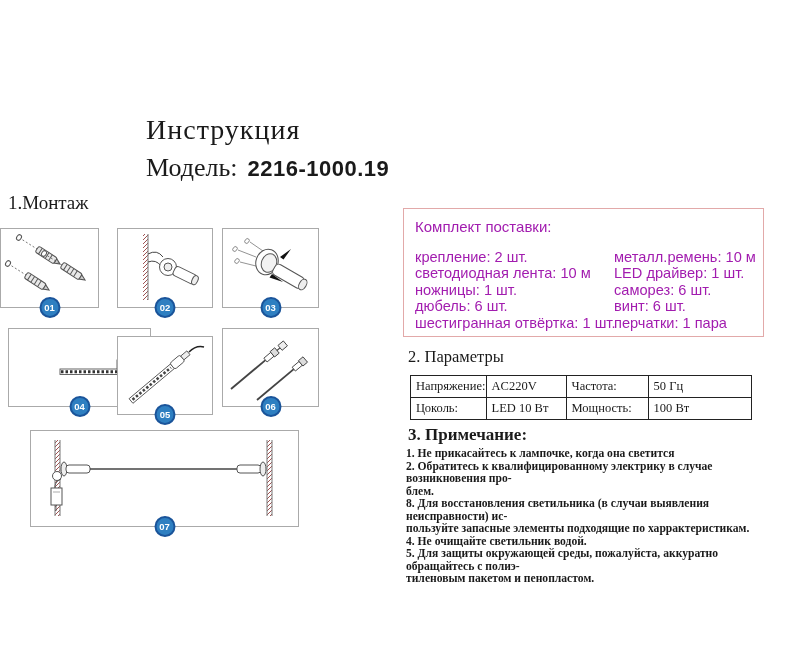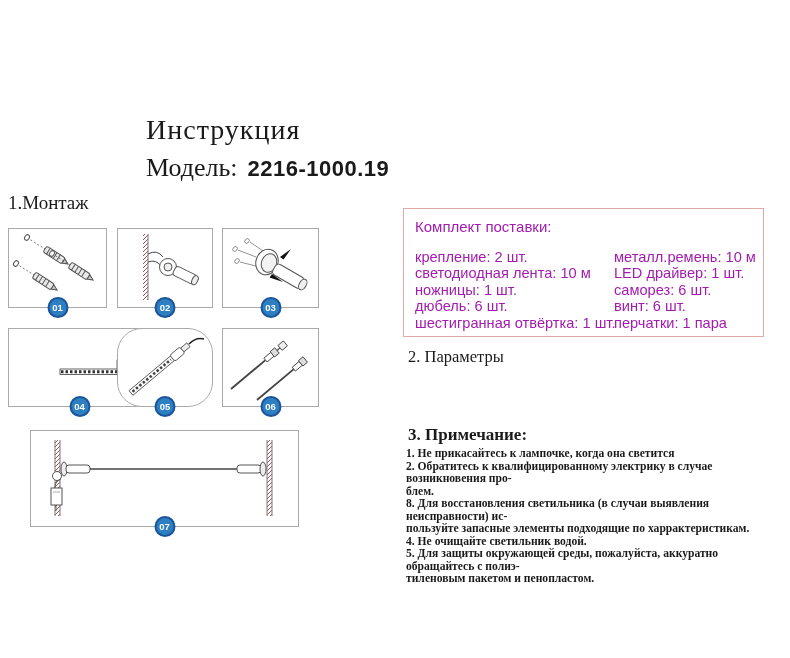--- a/index.html
+++ b/index.html
@@ -45,21 +45,21 @@
 
 <div class="page">
 
   <div class="abs title">Инструкция</div>
   <div class="abs model-row">
     <span class="model-label">Модель:</span><span class="model-value">2216-1000.19</span>
   </div>
 
   <div class="abs montage-heading">1.Монтаж</div>
 
-  <div class="step-box" style="left:8px;top:228px;width:97px;height:78px;text-align:center;">
+  <div class="step-box" style="left:0;top:228px;width:97px;height:78px;text-align:center;">
     <svg width="95" height="76" viewBox="0 0 95 76">
       <defs>
         <g id="asmA" stroke="#555" fill="none" stroke-width="1">
           <ellipse cx="2" cy="1.5" rx="3" ry="2.2" fill="#fff" transform="rotate(-55 2 1.5)"></ellipse>
           <line x1="5.5" y1="3.8" x2="20" y2="13" stroke-dasharray="2 2" stroke-width="0.8"></line>
           <g transform="translate(20,13) rotate(33)">
             <rect x="0" y="-3.5" width="22" height="7" rx="2" fill="#e9e9e9"></rect>
             <line x1="4" y1="-3.5" x2="4" y2="3.5"></line>
             <line x1="8" y1="-3.5" x2="8" y2="3.5"></line>
             <line x1="12" y1="-3.5" x2="12" y2="3.5"></line>
@@ -122,21 +122,21 @@
     <svg width="95" height="75" viewBox="0 0 95 75">
       <rect x="7" y="40" width="75" height="5.5" fill="#fff" stroke="#555" stroke-width="0.9"></rect>
       <line x1="8" y1="42.8" x2="80" y2="42.8" stroke="#333" stroke-width="3" stroke-dasharray="2.5 2"></line>
       <rect x="64" y="31" width="18" height="9" fill="#fff" stroke="#555" stroke-width="0.9"></rect>
       <path d="M68 28 h9" stroke="#888" stroke-width="0.7" fill="none"></path>
       <rect x="82" y="40" width="6" height="5.5" fill="#fff" stroke="#555" stroke-width="0.9"></rect>
     </svg>
     <div class="badge">04</div>
   </div>
 
-  <div class="step-box" style="left:117px;top:328px;width:94px;height:77px;border-radius:25px;">
+  <div class="step-box" style="left:117px;top:336px;width:94px;height:77px;">
     <svg width="92" height="75" viewBox="0 0 92 75">
       <g transform="translate(13,64) rotate(-40)">
         <rect x="0" y="-3" width="54" height="6" fill="#fff" stroke="#555" stroke-width="0.9"></rect>
         <line x1="2" y1="0" x2="52" y2="0" stroke="#444" stroke-width="2.6" stroke-dasharray="2.5 2"></line>
         <rect x="54" y="-4" width="13" height="8" rx="2" fill="#fff" stroke="#555" stroke-width="0.9"></rect>
         <rect x="67" y="-2.5" width="8" height="5" fill="#eee" stroke="#555" stroke-width="0.9"></rect>
       </g>
       <path d="M71 15 q7 -7 15 -5" fill="none" stroke="#222" stroke-width="1.6"></path>
     </svg>
     <div class="badge">05</div>
@@ -199,20 +199,42 @@
     <div class="kit-col right">
       <div>металл.ремень: 10 м</div>
       <div>LED драйвер: 1 шт.</div>
       <div>саморез: 6 шт.</div>
       <div>винт: 6 шт.</div>
       <div>перчатки: 1 пара</div>
     </div>
   </div>
 
   <div class="abs params-heading">2. Параметры</div>
+  <table class="params-table">
+    <colgroup>
+        <col class="c1">
+        <col class="c2">
+        <col class="c3">
+        <col class="c4">
+      </colgroup>
+    <tbody>
+        <tr>
+      <td>Напряжение:</td>
+      <td>AC220V</td>
+      <td>Частота:</td>
+      <td>50 Гц</td>
+    </tr>
+    <tr>
+      <td>Цоколь:</td>
+      <td>LED 10 Вт</td>
+      <td>Мощность:</td>
+      <td>100 Вт</td>
+    </tr>
+  </tbody>
+    </table>
 
   <div class="abs notes-heading">3. Примечание:</div>
   <div class="abs notes">
     <div class="note">1. Не прикасайтесь к лампочке, когда она светится</div>
     <div class="note">2. Обратитесь к квалифицированному электрику в случае возникновения про-
 блем.</div>
     <div class="note">8. Для восстановления светильника (в случаи выявления неисправности) ис-
 пользуйте запасные элементы подходящие по харрактеристикам.</div>
     <div class="note">4. Не очищайте  светильник водой.</div>
     <div class="note">5. Для защиты окружающей среды, пожалуйста, аккуратно обращайтесь с полиэ-

